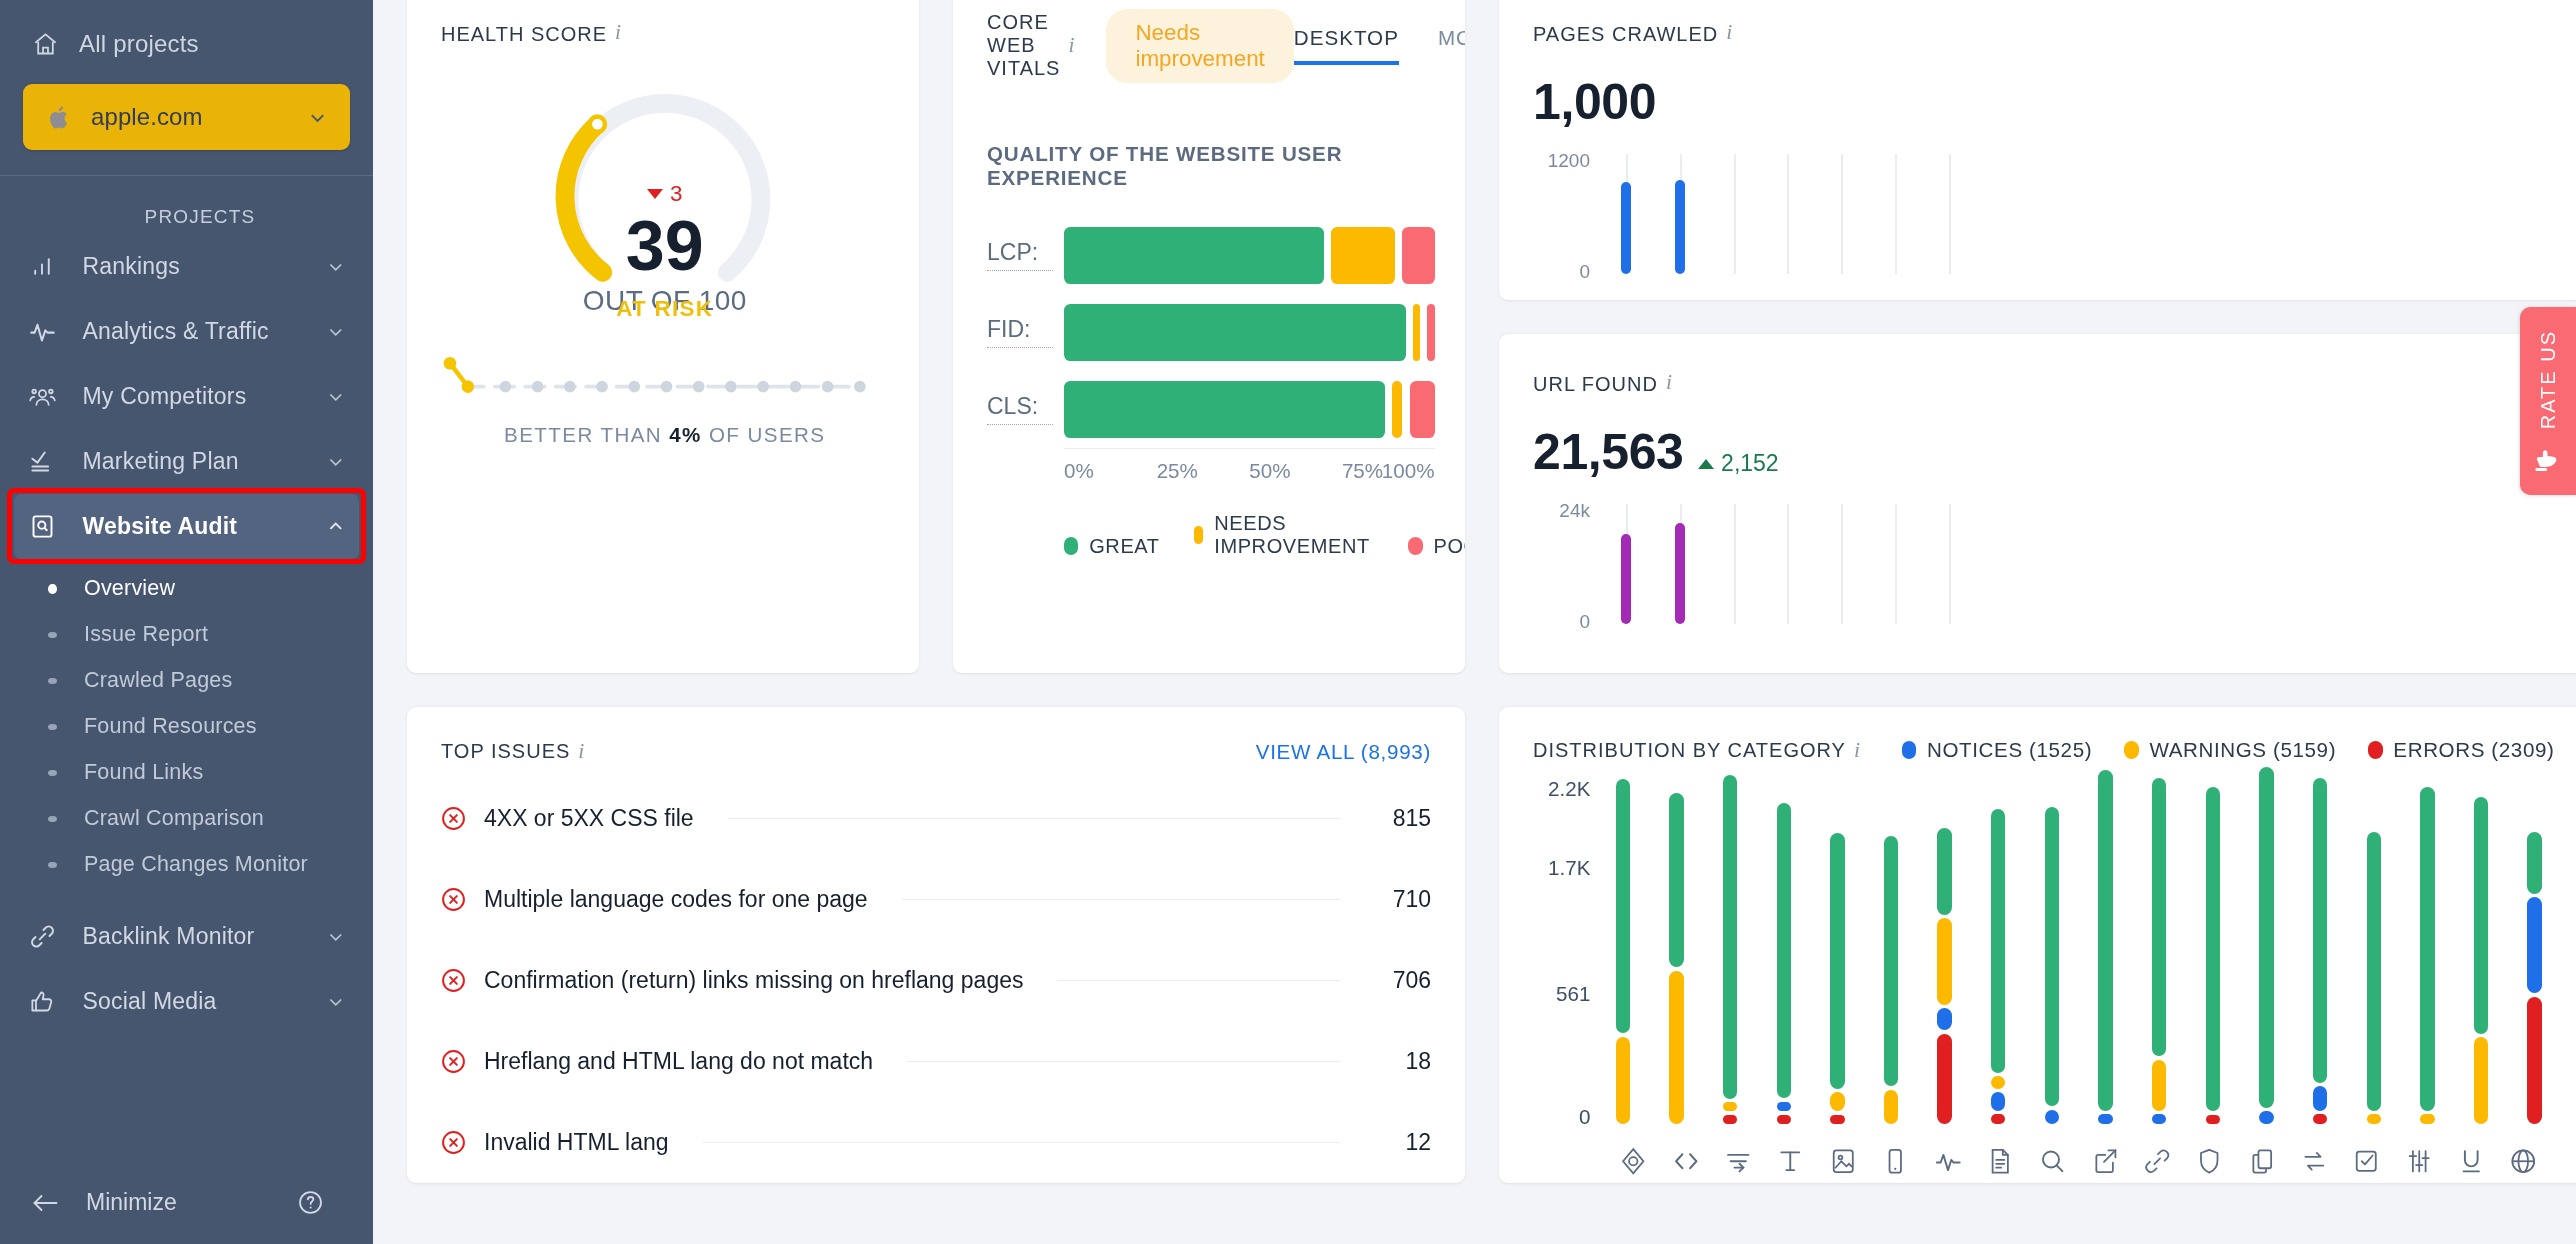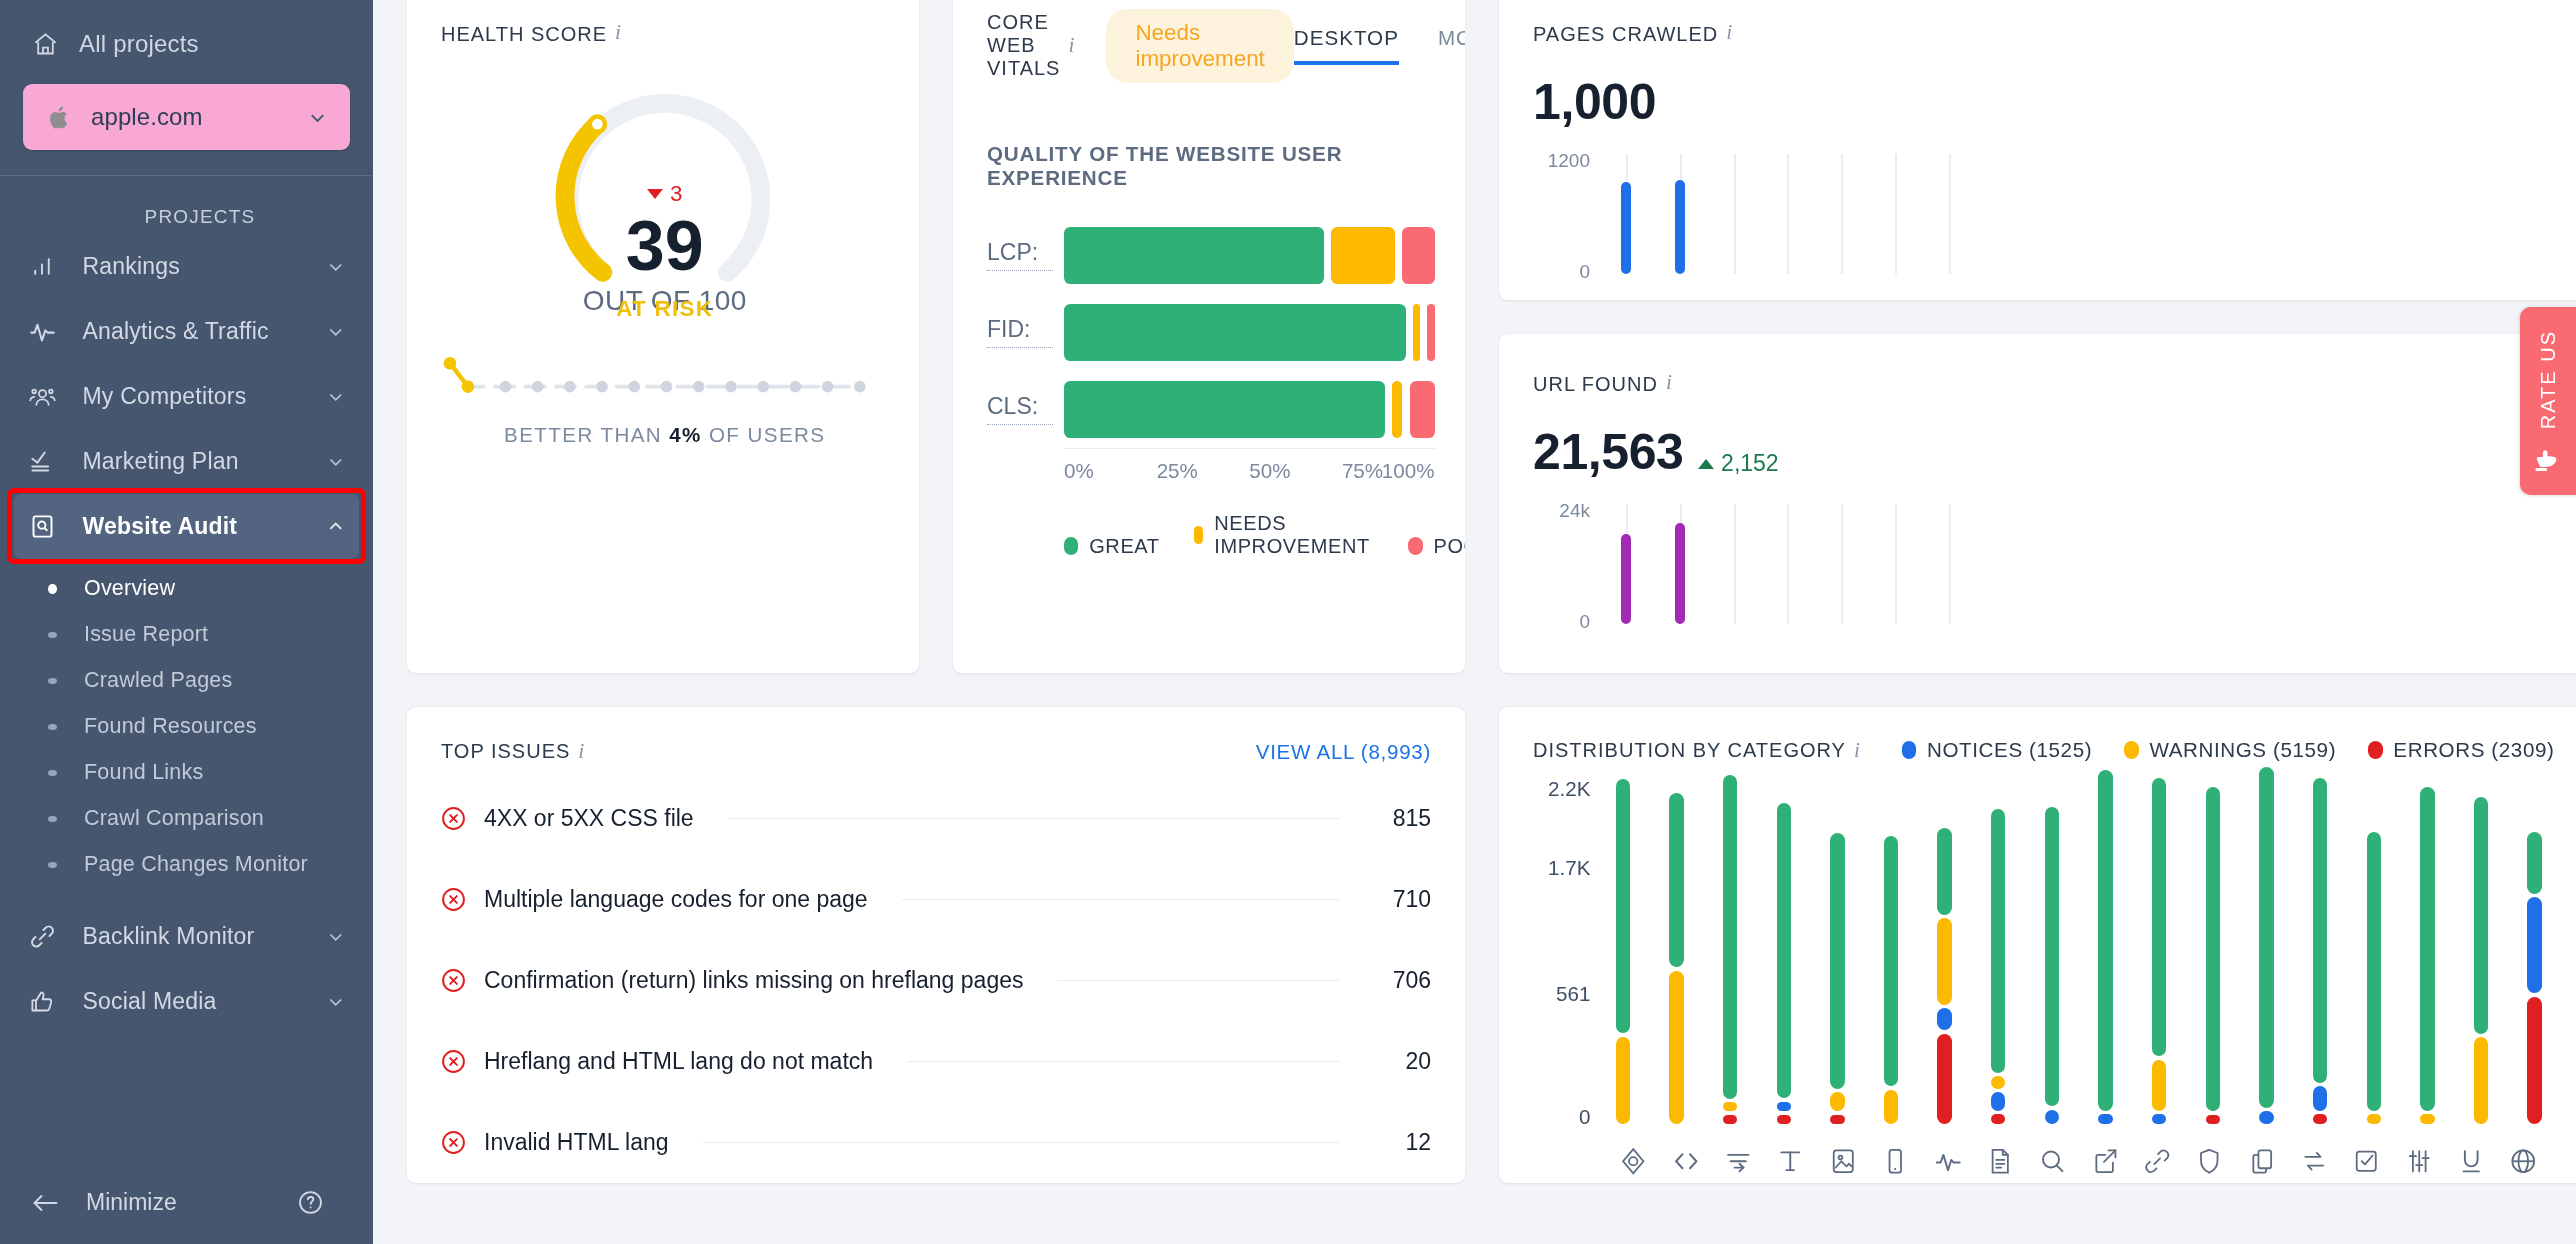--- a/index.html
+++ b/index.html
@@ -24,21 +24,21 @@
   }
   .sb-top { padding: 20px 23px 0 23px; }
   .sb-allprojects {
     display: flex; align-items: center; gap: 20px;
     height: 48px; padding-left: 9px;
     font-size: 24px; color: #cfd6e1; letter-spacing: 0.2px;
   }
   .sb-allprojects .ico { width: 27px; height: 27px; display: block; }
   .proj-select {
     margin-top: 16px;
-    background: #f9a8d4;
+    background: #eab308;
     border-radius: 9px;
     height: 66px;
     display: flex; align-items: center;
     padding: 0 21.5px 0 25px;
     box-shadow: 0 0.9px 2.7px rgba(0,0,0,.16);
   }
   .proj-select .apple { width: 23px; height: 27px; flex:0 0 23px; }
   .proj-select .pname {
     color: #2e3d55; font-size: 24px; margin-left: 20px; flex: 1;
     letter-spacing: 0.1px;
@@ -634,21 +634,21 @@
           </div>
           <div class="issue-row">
             <span class="x-ico">
               <svg viewBox="0 0 24 24" width="25" height="25" fill="none" stroke="#e02020" stroke-width="1.9">
                   <circle cx="12" cy="12" r="10"></circle>
                   <path d="M8.8 8.8 15.2 15.2M15.2 8.8 8.8 15.2" stroke-linecap="round"></path>
                 </svg>
             </span>
             <span class="issue-name">Hreflang and HTML lang do not match</span>
             <span class="issue-dash"></span>
-            <span class="issue-val">20</span>
+            <span class="issue-val">18</span>
           </div>
           <div class="issue-row">
             <span class="x-ico">
               <svg viewBox="0 0 24 24" width="25" height="25" fill="none" stroke="#e02020" stroke-width="1.9">
                   <circle cx="12" cy="12" r="10"></circle>
                   <path d="M8.8 8.8 15.2 15.2M15.2 8.8 8.8 15.2" stroke-linecap="round"></path>
                 </svg>
             </span>
             <span class="issue-name">Invalid HTML lang</span>
             <span class="issue-dash"></span>

